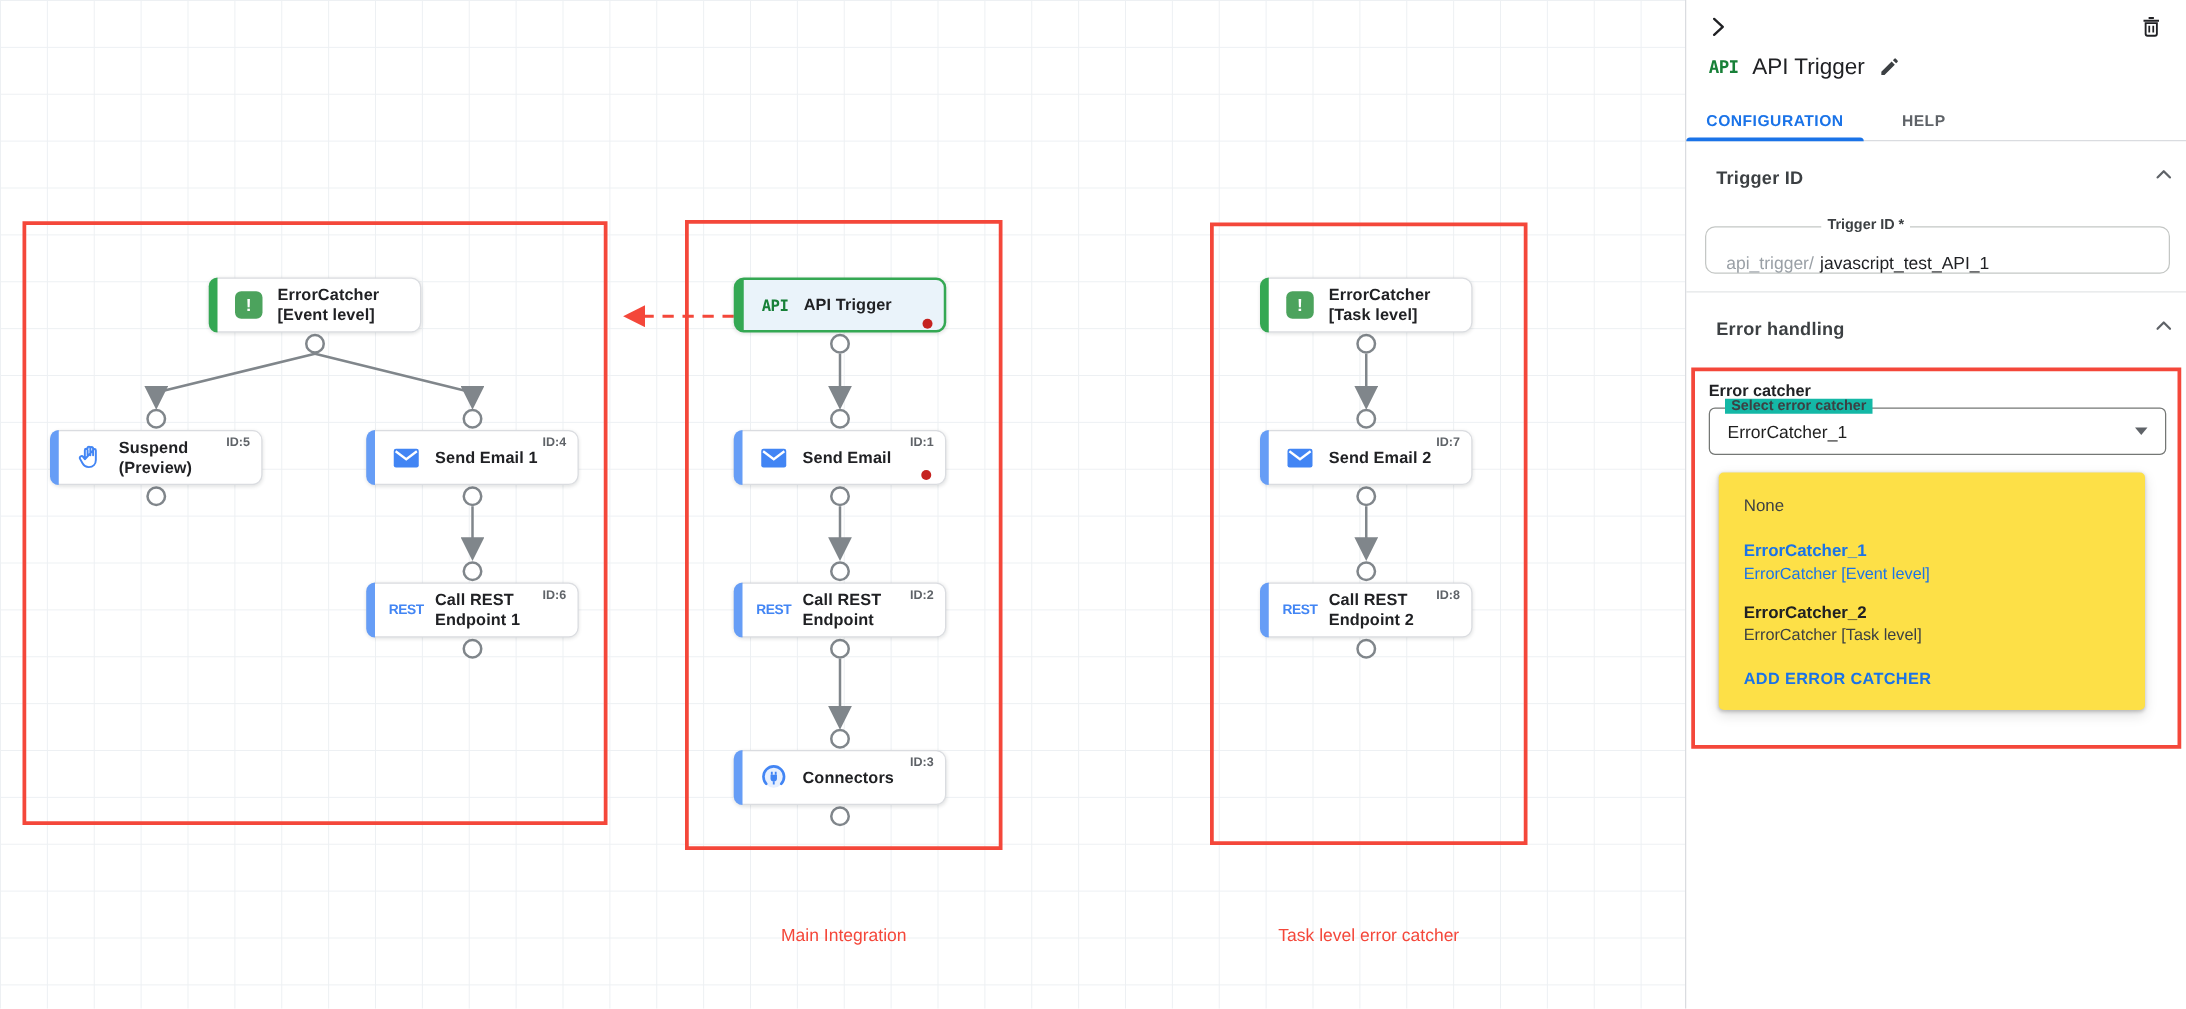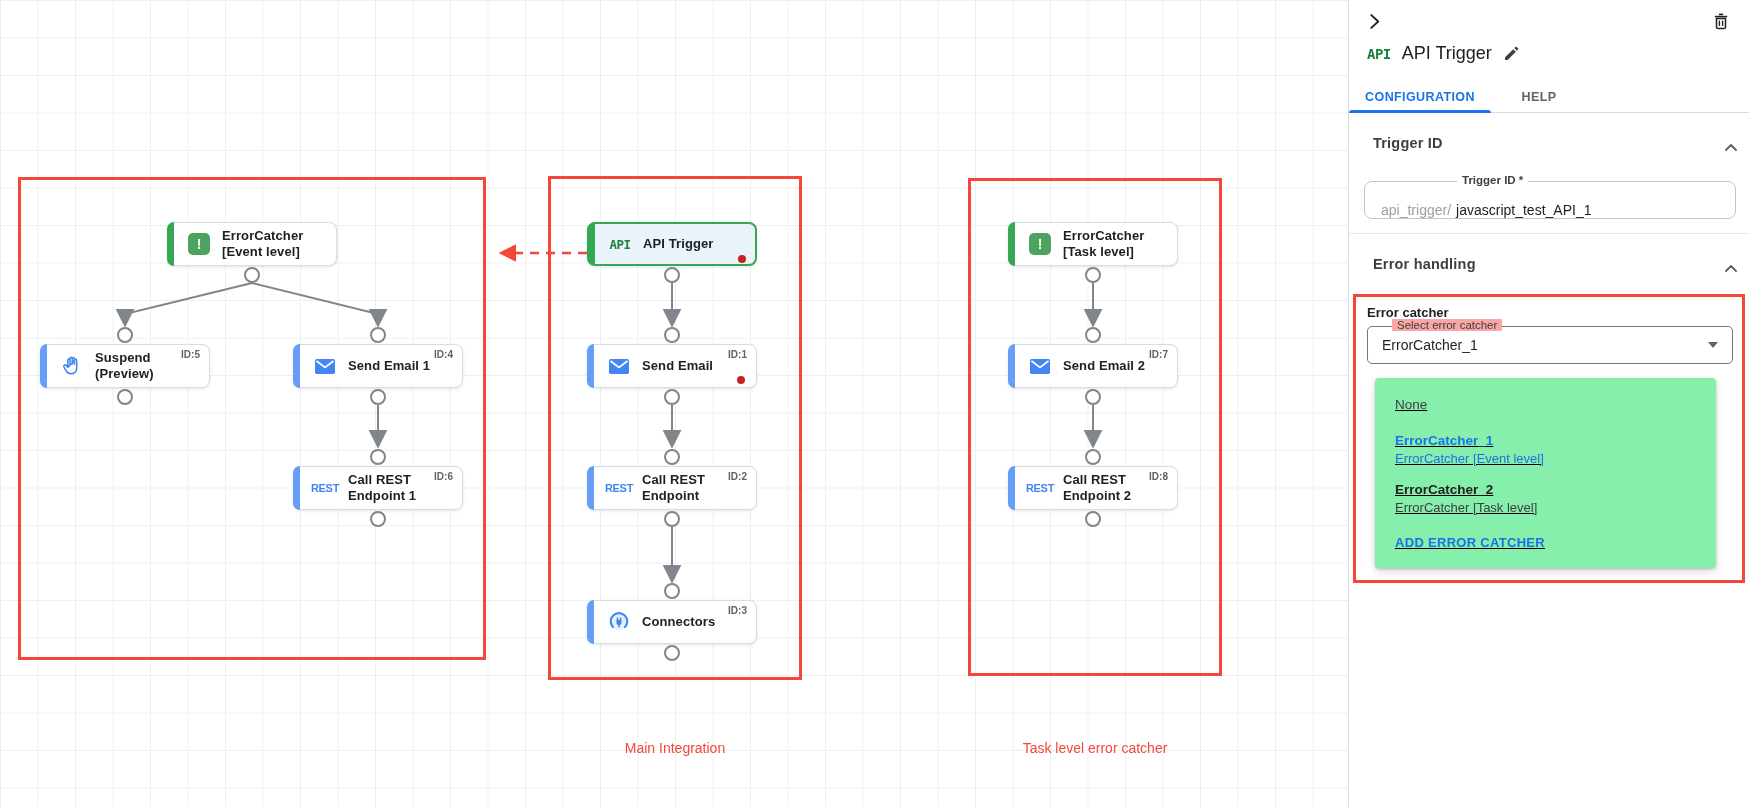--- a/index.html
+++ b/index.html
@@ -62,48 +62,48 @@
 
   .tabs { display:flex; border-bottom:1px solid #DADCE0; }
   .tab { text-align:center; padding:13px 0 8px; font-size:12.5px; font-weight:700;
     letter-spacing:.4px; color:#5F6368; position:relative; cursor:pointer; }
   .tab-config { width:142px; }
   .tab-help { width:96px; }
   .tab.active { color:#1A73E8; }
   .tab.active::after { content:""; position:absolute; left:0; right:0; bottom:-1px;
     height:3px; background:#1A73E8; border-radius:3px 3px 0 0; }
 
-  .sect-head { display:flex; justify-content:space-between; align-items:flex-end;
+  .sect-head { display:flex; justify-content:space-between; align-items:flex-start;
     padding:22px 12px 0 24px; }
   .sect-head h2 { font-size:14.5px; font-weight:700; color:#3C4043; letter-spacing:.2px; }
 
   .field { position:relative; margin:30px 13px 14px 15px; height:38px;
     border:1px solid #C4C7C5; border-radius:8px;
     display:flex; align-items:flex-end; padding:0 16px; background:#fff; cursor:text; }
   .field label { position:absolute; top:-8px; left:92px; background:#fff; padding:0 5px;
     font-size:11.5px; font-weight:700; color:#3C4043; }
   .field .pfx { color:#9AA0A6; font-size:14px; margin-right:5px; }
   .field .val { color:#202124; font-size:14px; }
 
   .divider { height:1px; background:#E4E6E8; }
 
   .ec-box { margin:22px 4px 0 4px; border:3px solid #F4473A;
-    padding:8px 0 12px 11px; }
+    padding:8px 0 28px 11px; }
   .ec-label { font-size:13px; font-weight:700; color:#202124; }
   .select { position:relative; margin:6px 9px 0 0; height:38px; border:1px solid #747775;
     border-radius:5px; display:flex; align-items:center; padding:0 14px; background:#fff; cursor:pointer; }
-  .select label { position:absolute; top:-8px; left:24px; background:#fca5a5; padding:0 5px;
-    font-size:11.5px; font-weight:400; color:#3C4043; }
+  .select label { position:absolute; top:-8px; left:12px; background:#14b8a6; padding:0 5px;
+    font-size:11.5px; font-weight:700; color:#3C4043; }
   .select .sval { font-size:14px; color:#1F1F1F; }
   .select .caret { margin-left:auto; width:0; height:0; border-left:5.5px solid transparent;
     border-right:5.5px solid transparent; border-top:6px solid #5F6368; }
 
-  .menu { margin:14px 26px 0 8px; background:#86efac; border-radius:4px;
+  .menu { margin:14px 26px 0 8px; background:#fde047; border-radius:4px;
     box-shadow:0 1px 3px rgba(0,0,0,.2), 0 4px 10px rgba(0,0,0,.13);
-    padding-top:10px;text-decoration:underline; }
+    padding-top:10px; }
   .mi { cursor:pointer; }
   .mi.none { padding:9px 20px 13px; font-size:13.5px; color:#3C4043; }
   .mi.opt { padding:7px 20px; }
   .mi .nm { font-size:13.5px; font-weight:700; color:#202124; line-height:17px; }
   .mi .ds { font-size:13px; color:#3C4043; line-height:17px; margin-top:1px; }
   .mi.sel .nm, .mi.sel .ds { color:#1A73E8; }
   .add-btn { display:block; background:none; border:none; color:#1A73E8; font-weight:700;
     font-size:13px; letter-spacing:.3px; padding:12px 20px 18px;
     font-family:"Liberation Sans","DejaVu Sans",sans-serif; cursor:pointer; }
 </style>

